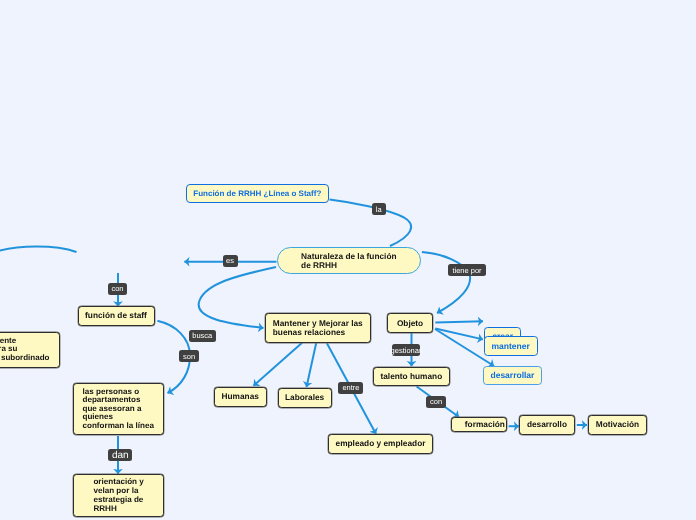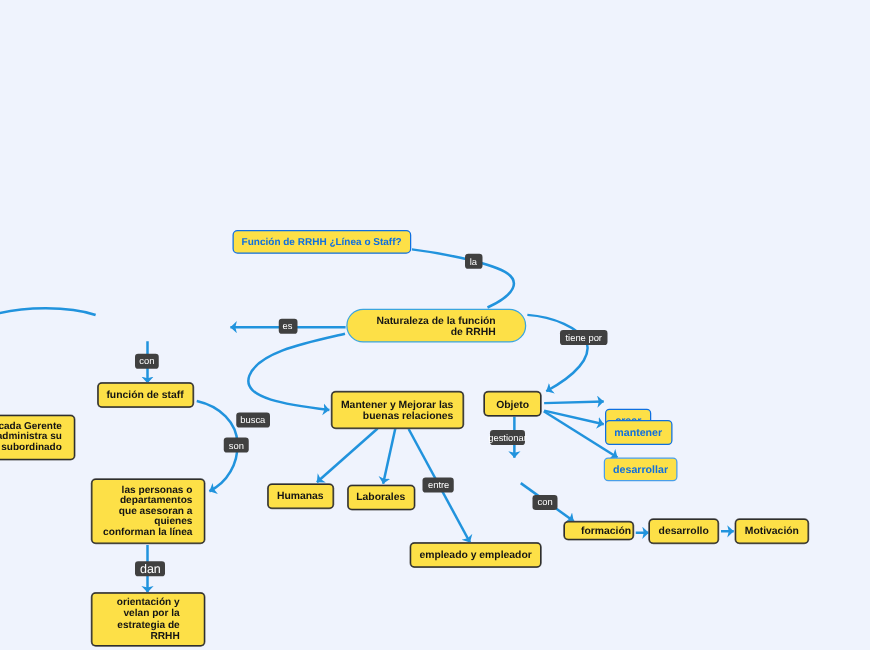--- a/index.html
+++ b/index.html
@@ -3,21 +3,21 @@
 <meta charset="utf-8">
 <title>Funcion de RRHH - Linea o Staff</title>
 <style>
   html,body{margin:0;padding:0;}
   body{width:696px;height:520px;background:#eff3fd;overflow:hidden;
        font-family:"Liberation Sans",sans-serif;
        -webkit-font-smoothing:antialiased;text-rendering:geometricPrecision;}
   #canvas{position:relative;width:696px;height:520px;overflow:hidden;}
   svg.edges{position:absolute;left:0;top:0;width:696px;height:520px;}
   .node{position:absolute;box-sizing:border-box;display:flex;align-items:center;
-        justify-content:center;text-align:right;background:#fde047;white-space:pre-line;}
+        justify-content:center;text-align:left;background:#fef9c3;white-space:pre-line;}
   .dark{border:1.7px solid #2e2e2e;border-radius:3.6px;color:#141414;font-weight:700;
         box-shadow:0 0 0 0.4px #6a6a6a;}
   .blue{border:1.5px solid #0f6fe0;border-radius:3.6px;color:#0f6fe0;font-weight:700;}
   .bluelight{border:1.4px solid #4a9ee8;border-radius:3.6px;color:#0f6fe0;font-weight:700;}
   .pill{border:1.5px solid #3ba5dd;border-radius:14px;color:#161616;font-weight:700;}
   .titlebox{border:1.6px solid #0f6fe0;border-radius:4px;color:#0f6fe0;font-weight:700;}
   .badge{position:absolute;background:#404040;color:#ffffff;border-radius:2.5px;
          display:flex;align-items:center;justify-content:center;font-weight:400;
          white-space:nowrap;box-sizing:border-box;}
 </style>
@@ -70,20 +70,21 @@
 conforman la línea</div>
   <div class="node dark" style="left: 264.5px; top: 313px; width: 106.5px; height: 29.5px; font-size: 8.3px; line-height: 8.6px;">Mantener y Mejorar las
 buenas relaciones</div>
   <div class="node dark" style="left: 213.5px; top: 387px; width: 53.5px; height: 19.7px; font-size: 8.3px; line-height: 9px;">Humanas</div>
   <div class="node dark" style="left: 277.5px; top: 388px; width: 54.2px; height: 19.5px; font-size: 8.3px; line-height: 9px;">Laborales</div>
   <div class="node dark" style="left: 327.9px; top: 433.6px; width: 105.2px; height: 20px; font-size: 8.3px; line-height: 9px;">empleado y empleador</div>
   <div class="node dark" style="left: 386.8px; top: 312.8px; width: 46.5px; height: 20.7px; font-size: 8.3px; line-height: 9px;">Objeto</div>
   <div class="node blue" style="left: 484.2px; top: 327px; width: 36.9px; height: 19.1px; font-size: 8.5px; line-height: 9px;">crear</div>
   <div class="node blue" style="left: 483.6px; top: 336.4px; width: 54px; height: 19.4px; font-size: 8.5px; line-height: 9px;">mantener</div>
   <div class="node bluelight" style="left: 483px; top: 365.9px; width: 58.9px; height: 18.9px; font-size: 8.5px; line-height: 9px;">desarrollar</div>
+  <div class="node dark" style="left: 372.8px; top: 367.2px; width: 77.1px; height: 18.8px; font-size: 8.3px; line-height: 9px;">talento humano</div>
   <div class="node dark" style="left: 450.6px; top: 416.5px; width: 56.6px; height: 15px; font-size: 8.3px; line-height: 9px; padding-left: 12px;">formación</div>
   <div class="node dark" style="left: 518.7px; top: 415px; width: 56.5px; height: 19.5px; font-size: 8.3px; line-height: 9px;">desarrollo</div>
   <div class="node dark" style="left: 588.4px; top: 415.1px; width: 58.2px; height: 19.7px; font-size: 8.3px; line-height: 9px;">Motivación</div>
   <div class="badge" style="left: 372px; top: 203px; width: 13.5px; height: 12px; font-size: 7.5px;">la</div>
   <div class="badge" style="left: 222.5px; top: 254.8px; width: 15px; height: 12.4px; font-size: 7.5px;">es</div>
   <div class="badge" style="left: 448px; top: 264px; width: 38px; height: 12.2px; font-size: 7.5px;">tiene por</div>
   <div class="badge" style="left: 189px; top: 294.5px; width: 26.5px; height: 12.3px; font-size: 7.5px; margin-top: 35px;">busca</div>
   <div class="badge" style="left: 107.8px; top: 282.5px; width: 19.4px; height: 12px; font-size: 7.5px;">con</div>
   <div class="badge" style="left: 179.4px; top: 350.2px; width: 19.4px; height: 12px; font-size: 7.5px;">son</div>
   <div class="badge" style="left: 392px; top: 344px; width: 28px; height: 12.2px; font-size: 7.5px;">gestionar</div>

